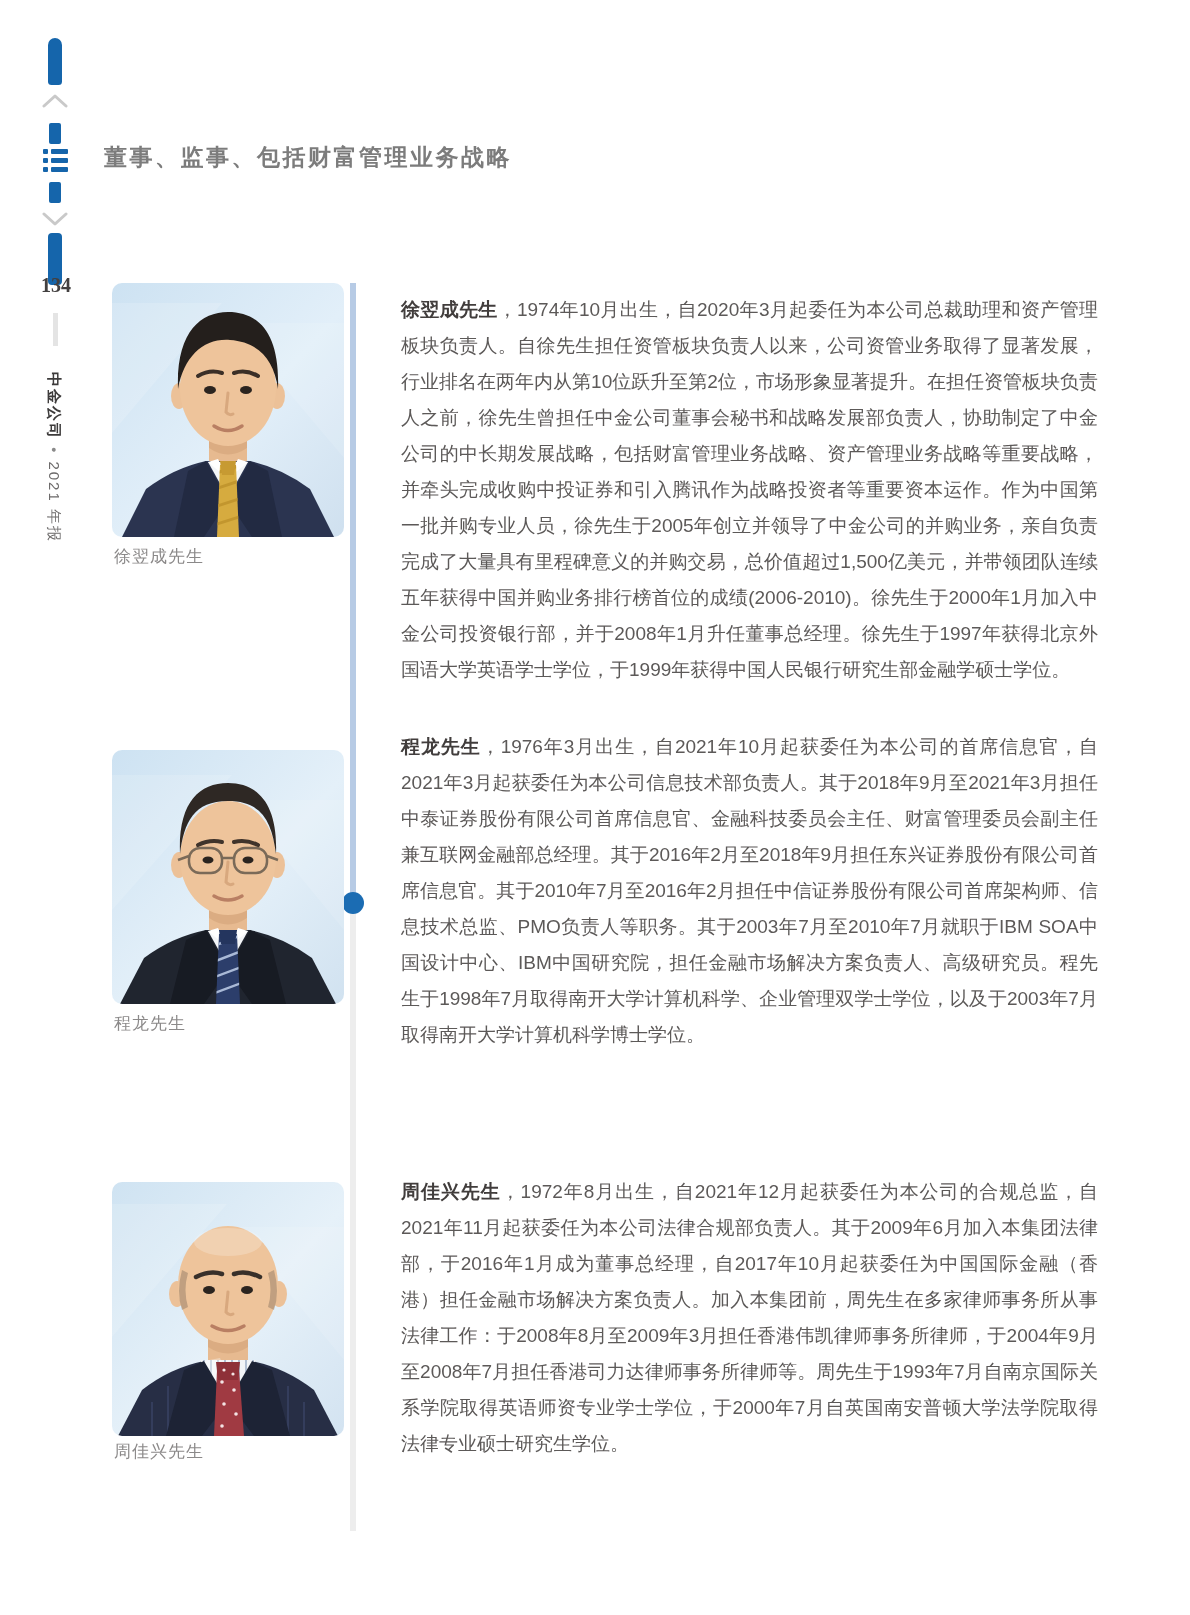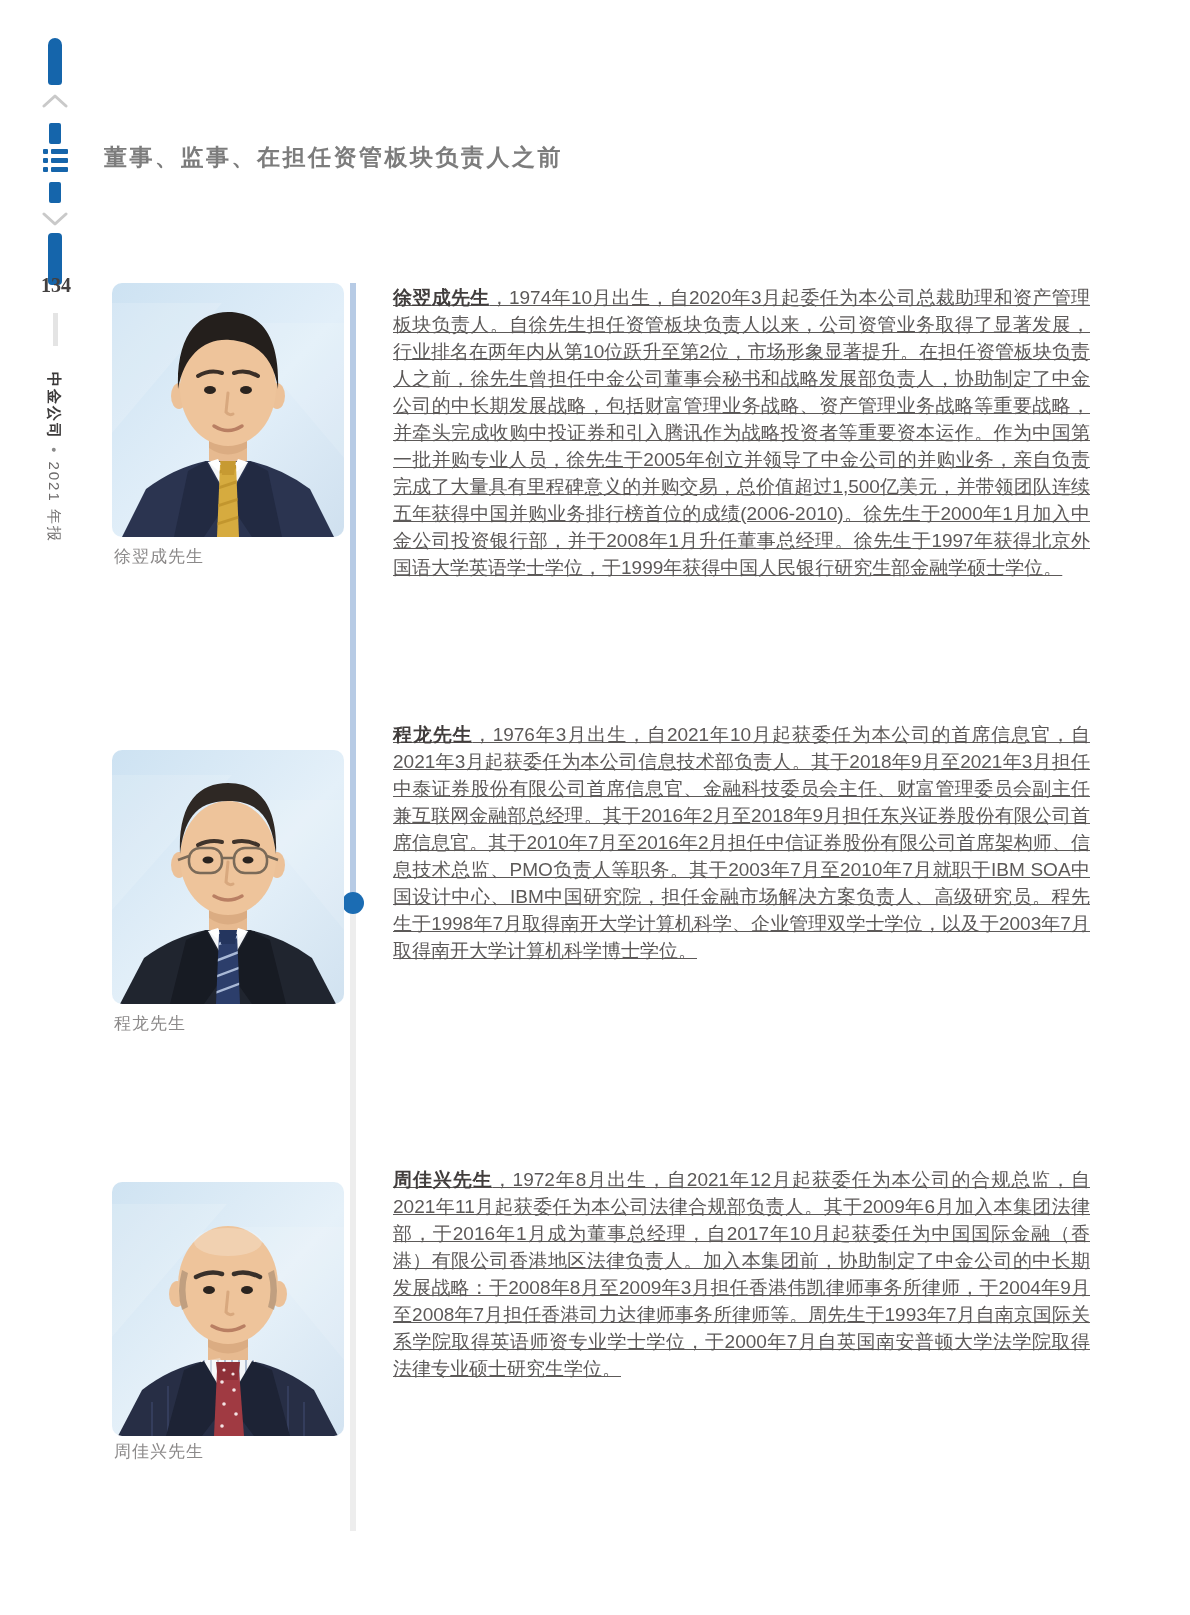--- a/index.html
+++ b/index.html
@@ -47,23 +47,23 @@
     position:absolute;left:112px;width:232px;height:254px;border-radius:10px;overflow:hidden;
   }
   .photo-card svg{display:block;width:232px;height:254px;}
   .photo-1{top:283px;} .photo-2{top:750px;} .photo-3{top:1182px;}
   .photo-caption{
     position:absolute;left:114px;font-size:17px;color:#8b8989;letter-spacing:1px;
   }
   .cap-1{top:545px;} .cap-2{top:1012px;} .cap-3{top:1440px;}
   
   .bio{
-    position:absolute;left:385px;width:697px;margin:8px;
-    font-size:19px;line-height:27px;color:#5c5958;
-    text-align:justify;text-justify:inter-ideograph;text-decoration:underline;
+    position:absolute;left:385px;width:697px;margin:16px;
+    font-size:19px;line-height:36px;color:#5c5958;
+    text-align:justify;text-justify:inter-ideograph;
   }
   .bio strong{color:#413d3c;font-weight:700;}
   .bio-1{top:276px;} .bio-2{top:713px;} .bio-3{top:1158px;}
 </style>
 </head>
 <body>
 
 <div class="page">
 
   <div class="rail-bar b1"></div>
@@ -90,21 +90,21 @@
     <polyline points="2,3 13,13 24,3" fill="none" stroke="#c9c9c9" stroke-width="3" stroke-linecap="round" stroke-linejoin="round"></polyline>
   </svg>
   <div class="rail-bar b4"></div>
 
   <div class="page-number">134</div>
   <div class="rail-rule"></div>
   <div class="brand-rotated">
     <span class="brand-name">中金公司</span><span class="brand-bullet">●</span><span class="brand-edition">2021 年报</span>
   </div>
 
-  <h1 class="doc-title">董事、监事、在担任资管板块负责人之前</h1>
+  <h1 class="doc-title">董事、监事、包括财富管理业务战略</h1>
 
   <div class="timeline-blue"></div>
   <div class="timeline-gray"></div>
   <div class="timeline-dot"></div>
 
   <figure class="photo-card photo-1" style="margin:0;">
     <svg viewBox="0 0 232 254">
       <defs>
         <linearGradient id="bg1" x1="0" y1="0" x2="1" y2="1">
           <stop offset="0" stop-color="#cde2f2"></stop>
@@ -242,15 +242,15 @@
       <ellipse cx="116" cy="60" rx="34" ry="14" fill="#ffffff" opacity="0.22"></ellipse>
       <path d="M84,95 q14,-7 26,-3" stroke="#38302a" stroke-width="4.5" fill="none" stroke-linecap="round"></path>
       <path d="M122,92 q12,-4 26,3" stroke="#38302a" stroke-width="4.5" fill="none" stroke-linecap="round"></path>
       <ellipse cx="97" cy="108" rx="6" ry="4" fill="#2b241f"></ellipse>
       <ellipse cx="135" cy="108" rx="6" ry="4" fill="#2b241f"></ellipse>
       <path d="M116,110 L114,130 q3,4 7,2" stroke="#d8a87e" stroke-width="3" fill="none" stroke-linecap="round"></path>
       <path d="M100,144 q16,9 32,0" stroke="#b97f63" stroke-width="3.5" fill="none" stroke-linecap="round"></path>
     </svg>
   </figure>
   <figcaption class="photo-caption cap-3">周佳兴先生</figcaption>
-  <p class="bio bio-3"><strong>周佳兴先生</strong><span>，1972年8月出生，自2021年12月起获委任为本公司的合规总监，自2021年11月起获委任为本公司法律合规部负责人。其于2009年6月加入本集团法律部，于2016年1月成为董事总经理，自2017年10月起获委任为中国国际金融（香港）有限公司香港地区法律负责人。加入本集团前，协助制定了中金公司的中长期发展战略：于2008年8月至2009年3月担任香港伟凯律师事务所律师，于2004年9月至2008年7月担任香港司力达律师事务所律师等。周先生于1993年7月自南京国际关系学院取得英语师资专业学士学位，于2000年7月自英国南安普顿大学法学院取得法律专业硕士研究生学位。</span></p>
+  <p class="bio bio-3"><strong>周佳兴先生</strong><span>，1972年8月出生，自2021年12月起获委任为本公司的合规总监，自2021年11月起获委任为本公司法律合规部负责人。其于2009年6月加入本集团法律部，于2016年1月成为董事总经理，自2017年10月起获委任为中国国际金融（香港）担任金融市场解决方案负责人。加入本集团前，周先生在多家律师事务所从事法律工作：于2008年8月至2009年3月担任香港伟凯律师事务所律师，于2004年9月至2008年7月担任香港司力达律师事务所律师等。周先生于1993年7月自南京国际关系学院取得英语师资专业学士学位，于2000年7月自英国南安普顿大学法学院取得法律专业硕士研究生学位。</span></p>
 
 </div>
 
 </body></html>

